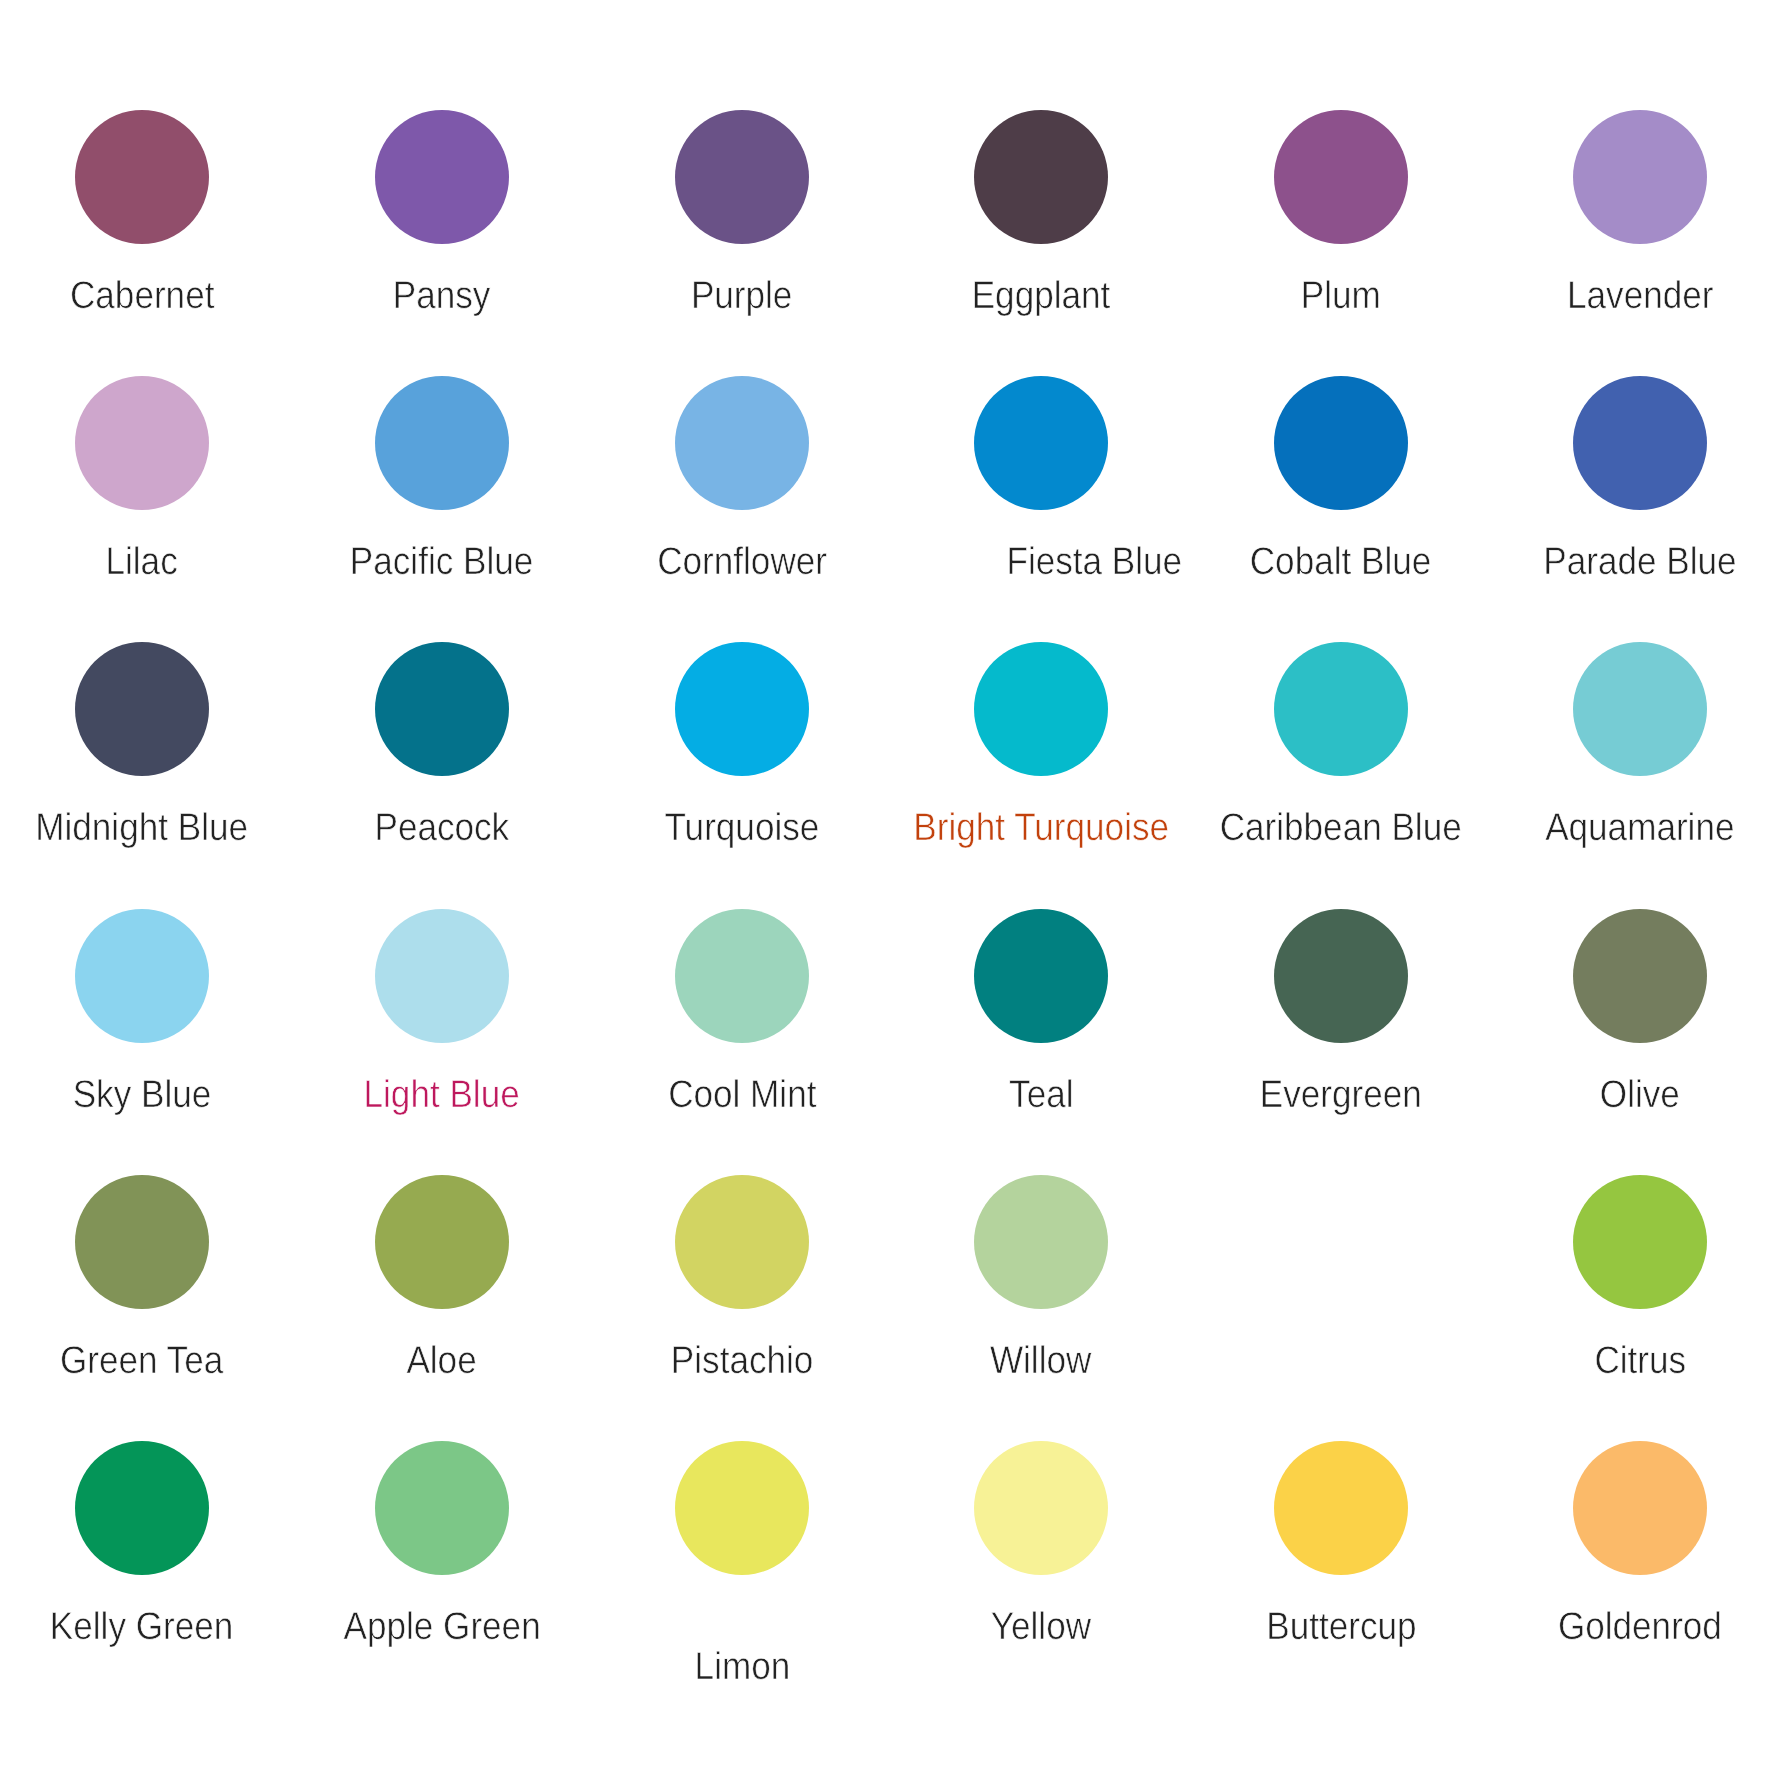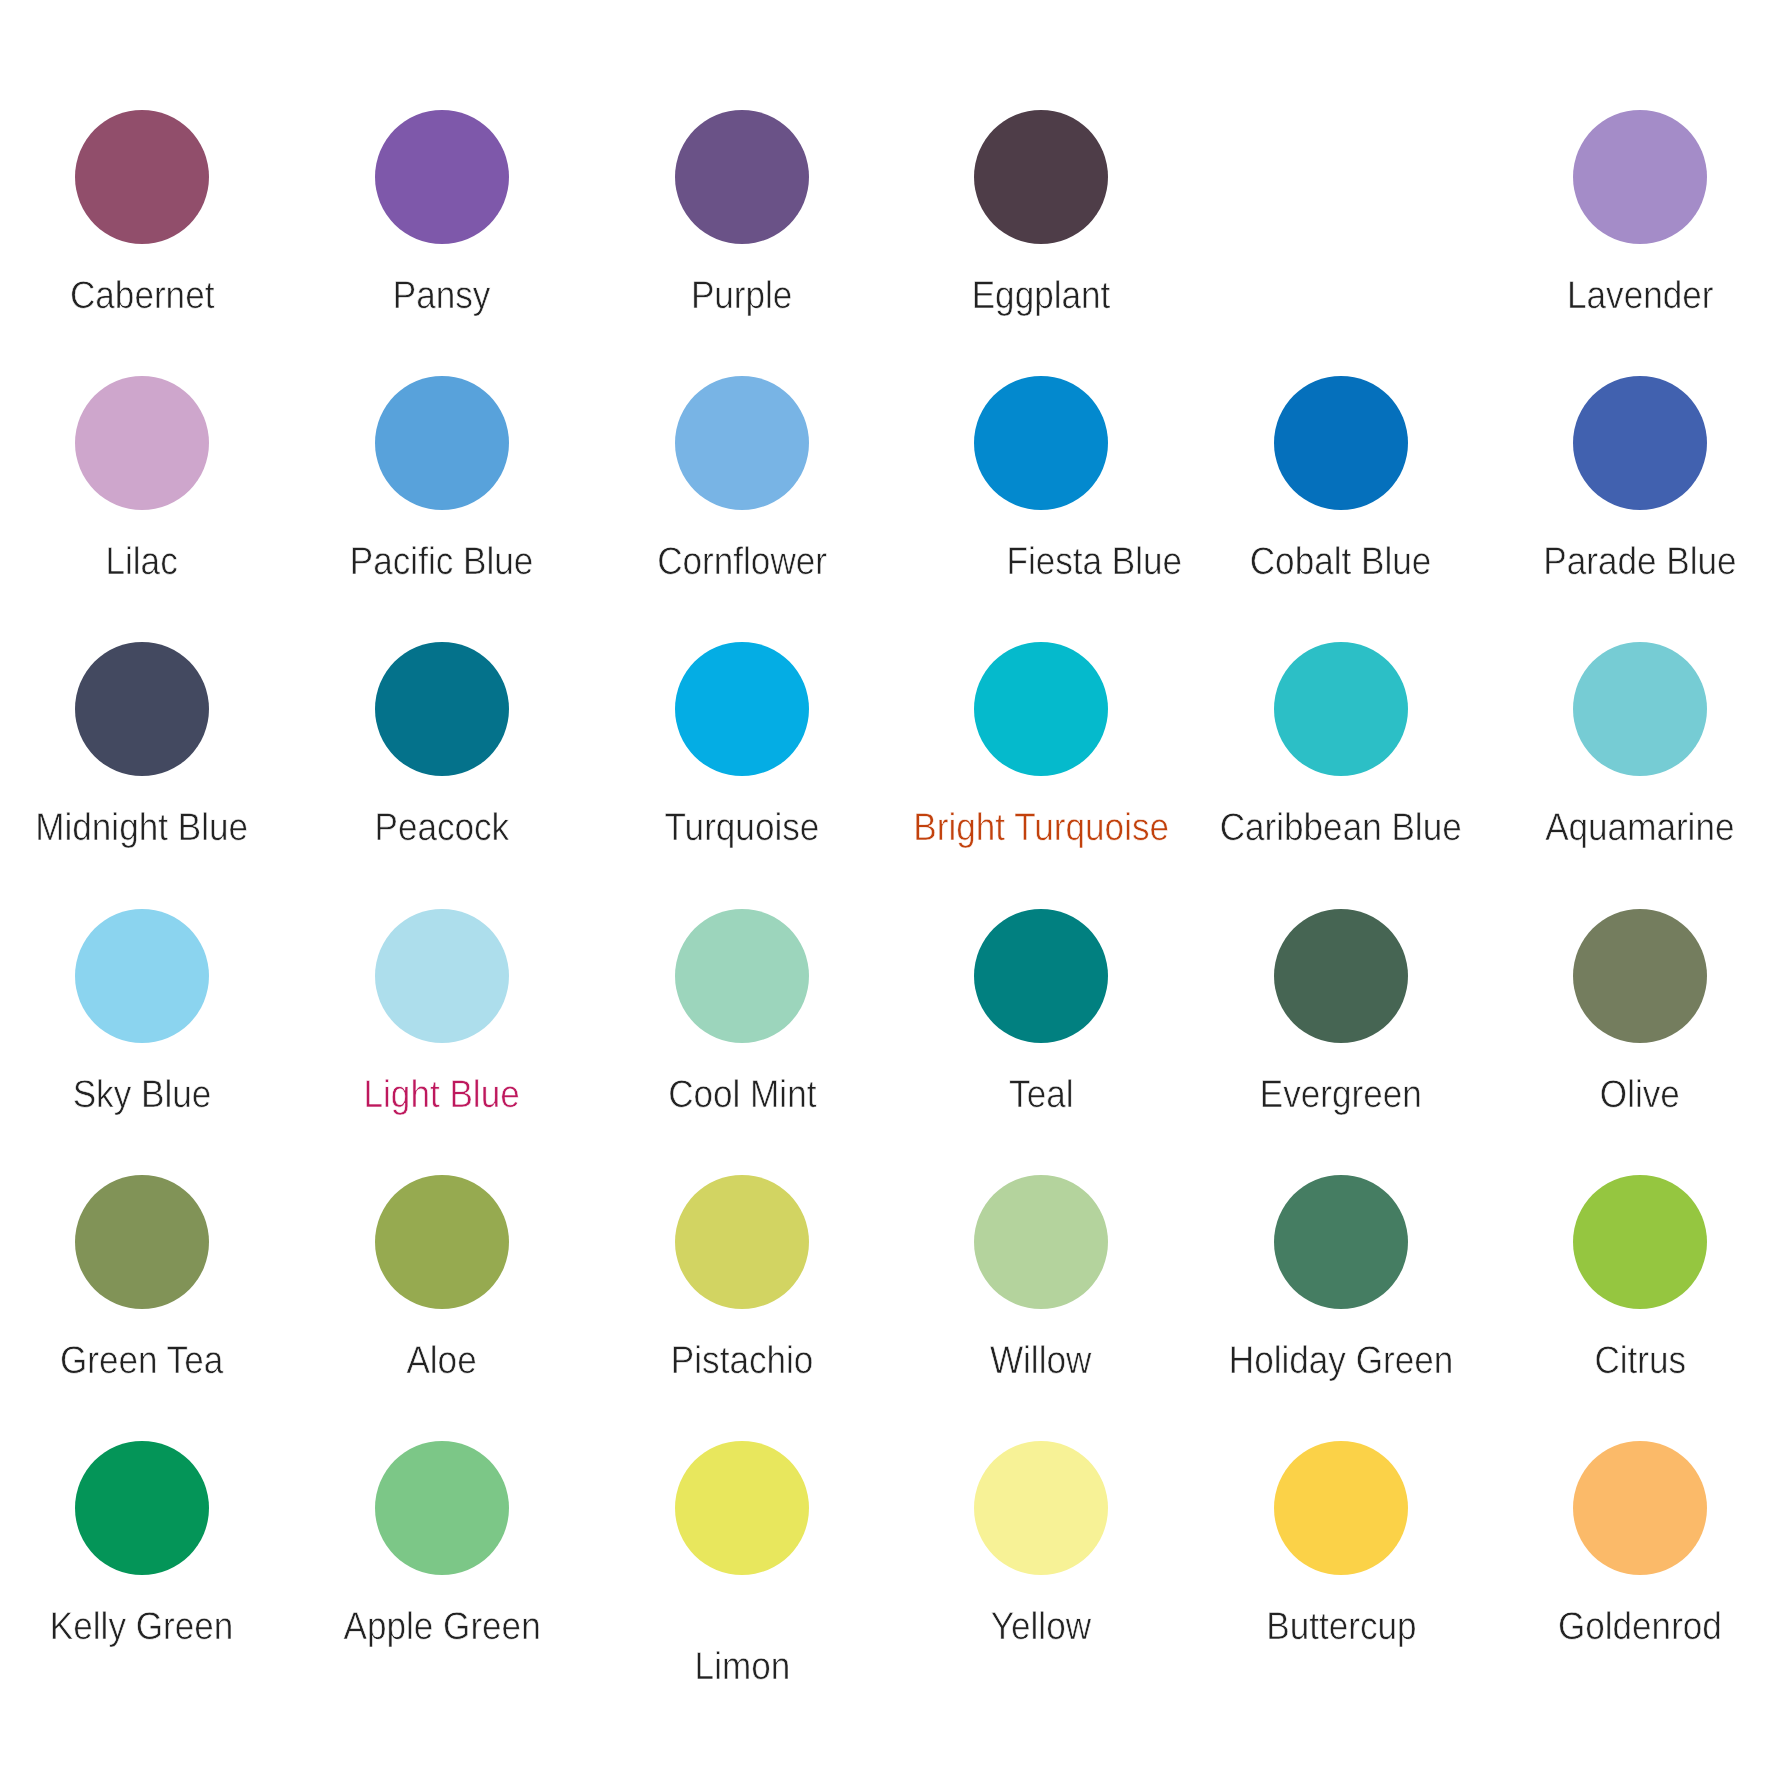--- a/index.html
+++ b/index.html
@@ -75,20 +75,24 @@
         <span class="swatch-label" style="color: rgb(34, 34, 34);"><i>Pansy</i></span>
       </div>
       <div class="swatch" style="left: 592px; top: 110px;">
         <span class="swatch-dot" style="width: 134px; height: 134px; background: rgb(106, 82, 135);"></span>
         <span class="swatch-label" style="color: rgb(34, 34, 34);"><i>Purple</i></span>
       </div>
       <div class="swatch" style="left: 891px; top: 110px;">
         <span class="swatch-dot" style="width: 134px; height: 134px; background: rgb(78, 61, 72);"></span>
         <span class="swatch-label" style="color: rgb(34, 34, 34);"><i>Eggplant</i></span>
       </div>
+      <div class="swatch" style="left: 1191px; top: 110px;">
+        <span class="swatch-dot" style="width: 134px; height: 134px; background: rgb(141, 81, 140);"></span>
+        <span class="swatch-label" style="color: rgb(34, 34, 34);"><i>Plum</i></span>
+      </div>
       <div class="swatch" style="left: 1490px; top: 110px;">
         <span class="swatch-dot" style="width: 134px; height: 134px; background: rgb(164, 140, 200);"></span>
         <span class="swatch-label" style="color: rgb(34, 34, 34);"><i>Lavender</i></span>
       </div>
       <div class="swatch" style="left: -8px; top: 376px;">
         <span class="swatch-dot" style="width: 134px; height: 134px; background: rgb(206, 166, 204);"></span>
         <span class="swatch-label" style="color: rgb(34, 34, 34);"><i>Lilac</i></span>
       </div>
       <div class="swatch" style="left: 292px; top: 376px;">
         <span class="swatch-dot" style="width: 134px; height: 134px; background: rgb(88, 162, 219);"></span>
@@ -166,24 +170,20 @@
         <span class="swatch-dot" style="width: 134px; height: 134px; background: rgb(150, 170, 80);"></span>
         <span class="swatch-label" style="color: rgb(34, 34, 34);"><i>Aloe</i></span>
       </div>
       <div class="swatch" style="left: 592px; top: 1175px;">
         <span class="swatch-dot" style="width: 134px; height: 134px; background: rgb(210, 212, 98);"></span>
         <span class="swatch-label" style="color: rgb(34, 34, 34);"><i>Pistachio</i></span>
       </div>
       <div class="swatch" style="left: 891px; top: 1175px;">
         <span class="swatch-dot" style="width: 134px; height: 134px; background: rgb(180, 211, 157);"></span>
         <span class="swatch-label" style="color: rgb(34, 34, 34);"><i>Willow</i></span>
-      </div>
-      <div class="swatch" style="left: 1191px; top: 1175px;">
-        <span class="swatch-dot" style="width: 134px; height: 134px; background: rgb(69, 125, 98);"></span>
-        <span class="swatch-label" style="color: rgb(34, 34, 34);"><i>Holiday Green</i></span>
       </div>
       <div class="swatch" style="left: 1490px; top: 1175px;">
         <span class="swatch-dot" style="width: 134px; height: 134px; background: rgb(149, 198, 64);"></span>
         <span class="swatch-label" style="color: rgb(34, 34, 34);"><i>Citrus</i></span>
       </div>
       <div class="swatch" style="left: -8px; top: 1441px;">
         <span class="swatch-dot" style="width: 134px; height: 134px; background: rgb(4, 149, 88);"></span>
         <span class="swatch-label" style="color: rgb(34, 34, 34);"><i>Kelly Green</i></span>
       </div>
       <div class="swatch" style="left: 292px; top: 1441px;">

